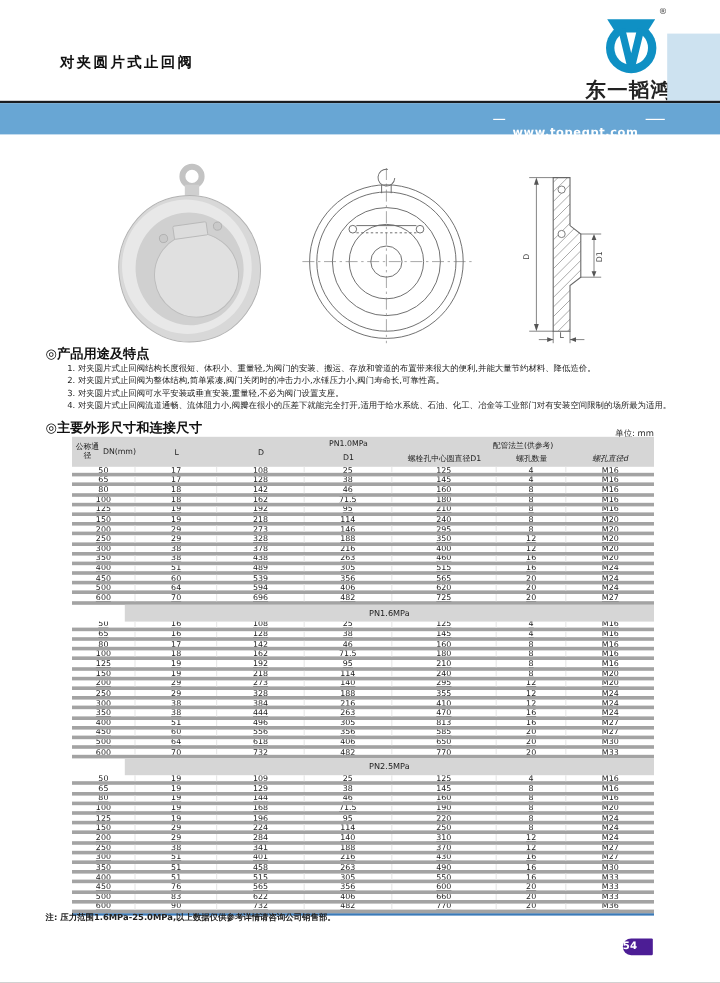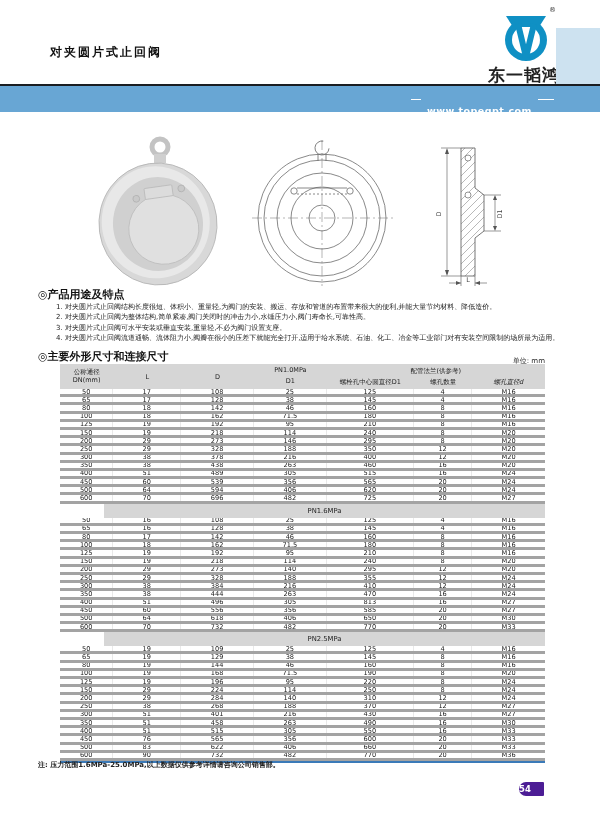--- a/index.html
+++ b/index.html
@@ -31,21 +31,21 @@
   .feat-list{position:absolute;left:56px;top:302px;width:520px;}
   .feat-item{font-size:7px;line-height:10.4px;white-space:nowrap;overflow:hidden;color:#222;}
 
   
   .dim-heading{position:absolute;left:38px;top:349px;font-size:11px;font-weight:bold;color:#111;}
   .unit-label{position:absolute;right:55px;top:356px;font-size:7px;color:#222;}
   .dim-table{position:absolute;left:60px;top:364px;width:485px;border-bottom:2px solid #3b7ab8;}
   .thead{display:grid;grid-template-columns:11% 14% 15% 15% 18% 12% 15%;
          grid-template-rows:12px 13px;background:#d6d6d6;font-size:6.5px;color:#222;}
   .hcell{display:flex;align-items:center;justify-content:center;text-align:center;}
-  .hc1{grid-column:1;grid-row:1/3;flex-direction:column;line-height:7.4px;}
+  .hc1{grid-column:1;grid-row:1/3;flex-direction:row;line-height:7.4px;}
   .hc2{grid-column:2;grid-row:1/3;}
   .hc3{grid-column:3;grid-row:1/3;}
   .hc4a{grid-column:4;grid-row:1;}
   .hc4b{grid-column:4;grid-row:2;align-items:flex-start;padding-top:1px;}
   .hcg{grid-column:5/8;grid-row:1;align-items:flex-end;padding-bottom:0px;}
   .hc5{grid-column:5;grid-row:2;}
   .hc6{grid-column:6;grid-row:2;}
   .hc7{grid-column:7;grid-row:2;font-style:italic;}
   .trow{display:grid;grid-template-columns:11% 14% 15% 15% 18% 12% 15%;
         height:8.2px;border-bottom:3px solid #a3a3a3;box-sizing:border-box;text-decoration:underline;}
@@ -519,21 +519,21 @@
           <div class="tcell">29</div>
           <div class="tcell">284</div>
           <div class="tcell">140</div>
           <div class="tcell">310</div>
           <div class="tcell">12</div>
           <div class="tcell">M24</div>
         </div>
         <div class="trow">
           <div class="tcell">250</div>
           <div class="tcell">38</div>
-          <div class="tcell">268</div>
+          <div class="tcell">341</div>
           <div class="tcell">188</div>
           <div class="tcell">370</div>
           <div class="tcell">12</div>
           <div class="tcell">M27</div>
         </div>
         <div class="trow">
           <div class="tcell">300</div>
           <div class="tcell">51</div>
           <div class="tcell">401</div>
           <div class="tcell">216</div>

